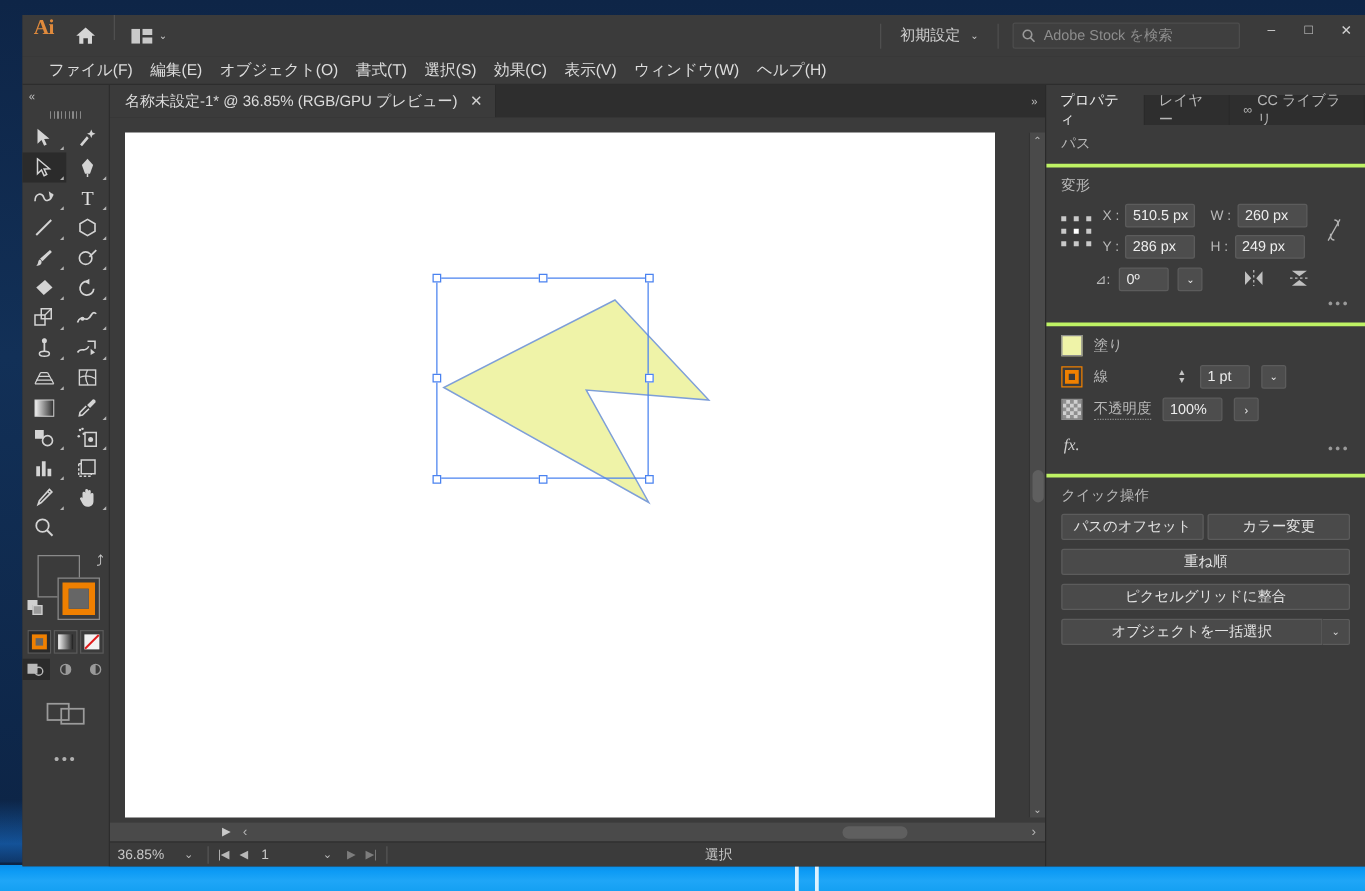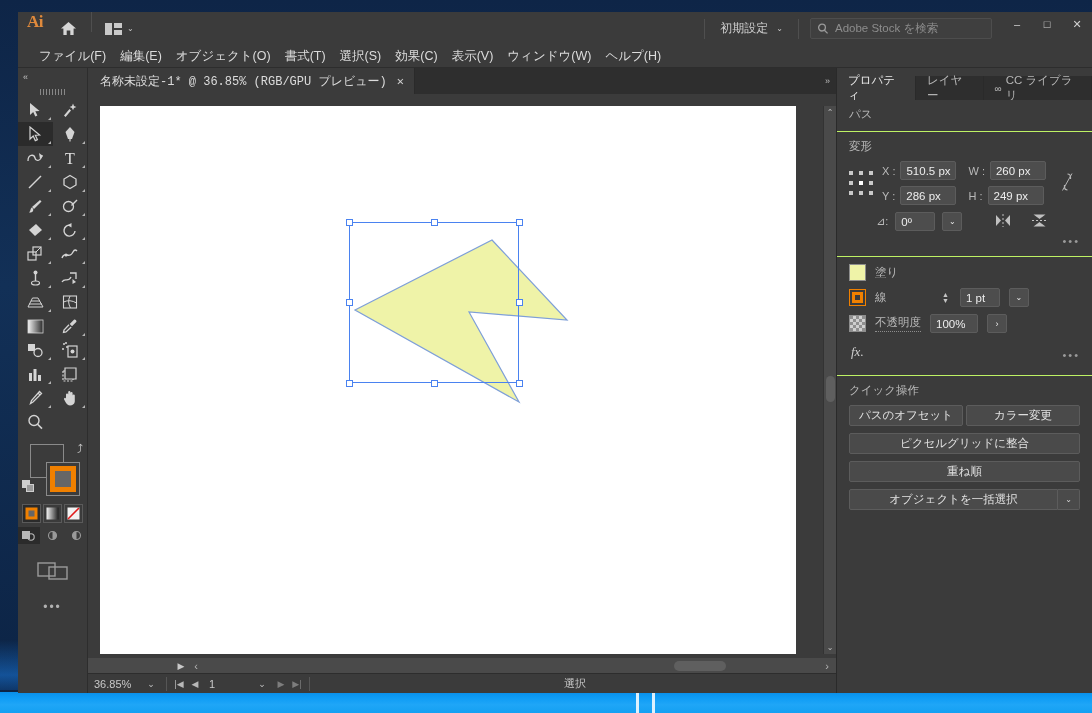--- a/index.html
+++ b/index.html
@@ -120,21 +120,20 @@
   .d3.on { background:#2b2b2b; }
   .screenmode { display:flex; justify-content:center; margin-top:14px; }
   .dots3 { display:flex; justify-content:center; margin-top:18px; color:#b0b0b0; letter-spacing:2px; font-size:12px;}
   
   #docarea { flex:1; display:flex; flex-direction:column; background:#323232; }
   #tabstrip { height: 26px; background:#2e2e2e; display:flex; align-items:stretch; position:relative; }
   #doctab {
     display:flex; align-items:center; gap:10px;
     background:#3b3b3b; padding: 0 10px 0 12px; font-size:12px; color:#dcdcdc;
     border-right:1px solid #2a2a2a;
-    font-family:Liberation Mono, monospace;
   }
   #doctab .closex { color:#d0d0d0; font-size:12px; }
   #tabstrip .collapse-r { margin-left:auto; padding-right:6px; display:flex; align-items:center; color:#bdbdbd; font-size:9px;}
   #canvaswrap { flex:1; position:relative; background:#3b3b3b; display:flex; }
   #canvas {
     position:relative; margin: 12px 0 0 12px;
     width: 696px; height: 548px; background:#ffffff;
     overflow:hidden;
   }
   #vscroll {
@@ -168,21 +167,21 @@
     display:flex; align-items:stretch; height:24px; background:#2e2e2e;
   }
   .panel-tabrow .ptab {
     display:flex; align-items:center; padding: 0 11px; font-size:11.5px; color:#b7b7b7;
     border-right:1px solid #2a2a2a;
   }
   .panel-tabrow .ptab.active { background:#3b3b3b; color:#eaeaea; }
   .panel-tabrow .hamb { margin-left:auto; display:flex; align-items:center; padding: 0 10px; }
   #navigator-area { height: 8px; background:#3b3b3b; }
   .props-body { flex:1; background:#3b3b3b; overflow:hidden; }
-  .sec { border-bottom:1px solid #bef264; padding: 7px 12px 9px 12px; }
+  .sec { border-bottom:3px solid #bef264; padding: 7px 12px 9px 12px; }
   .sec-title { color:#b9b9b9; font-size:11.5px; margin-bottom: 7px; }
   .sec.nopad-title .sec-title { margin-bottom:0; }
   .field {
     display:flex; align-items:center; gap:5px;
   }
   .flabel { color:#b9b9b9; font-size:11px; }
   .input {
     background:#4d4d4d; border:1px solid #5c5c5c; border-radius:2px;
     height:19px; display:flex; align-items:center; padding: 0 5px;
     color:#ededed; font-size:11.5px; overflow:hidden; white-space:nowrap;
@@ -738,22 +737,22 @@
             <span class="dots-row" style="flex:1">•••</span>
           </div>
         </div>
 
         <div class="sec" style="border-bottom:none">
           <div class="sec-title">クイック操作</div>
           <div class="qrow2">
             <div class="qbtn">パスのオフセット</div>
             <div class="qbtn">カラー変更</div>
           </div>
+          <div class="qbtn">重ね順</div>
           <div class="qbtn">ピクセルグリッドに整合</div>
-          <div class="qbtn">重ね順</div>
           <div class="qsplit">
             <div class="qbtn">オブジェクトを一括選択</div>
             <div class="qarrow">⌄</div>
           </div>
         </div>
 
       </div>
     </div>
 
   </div>

